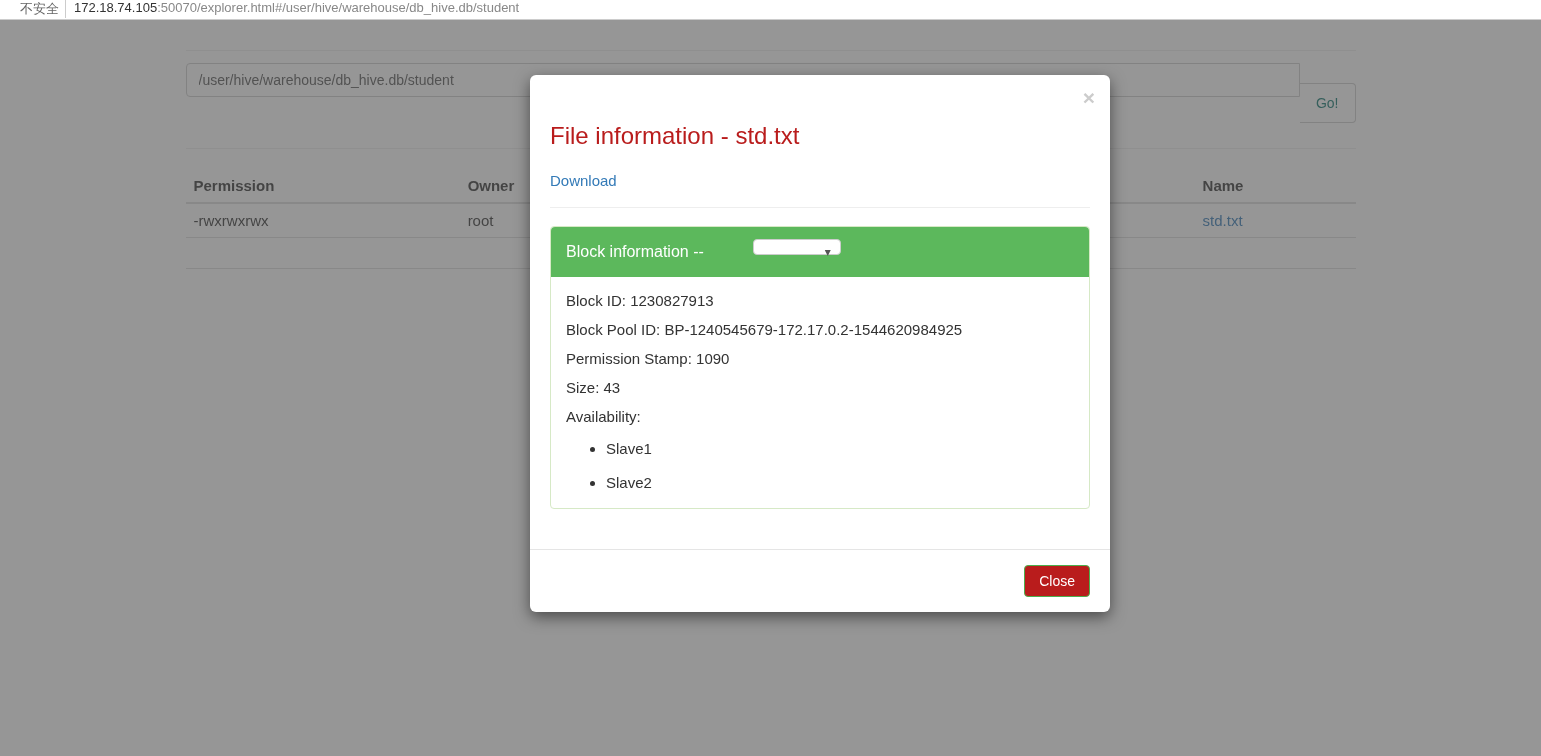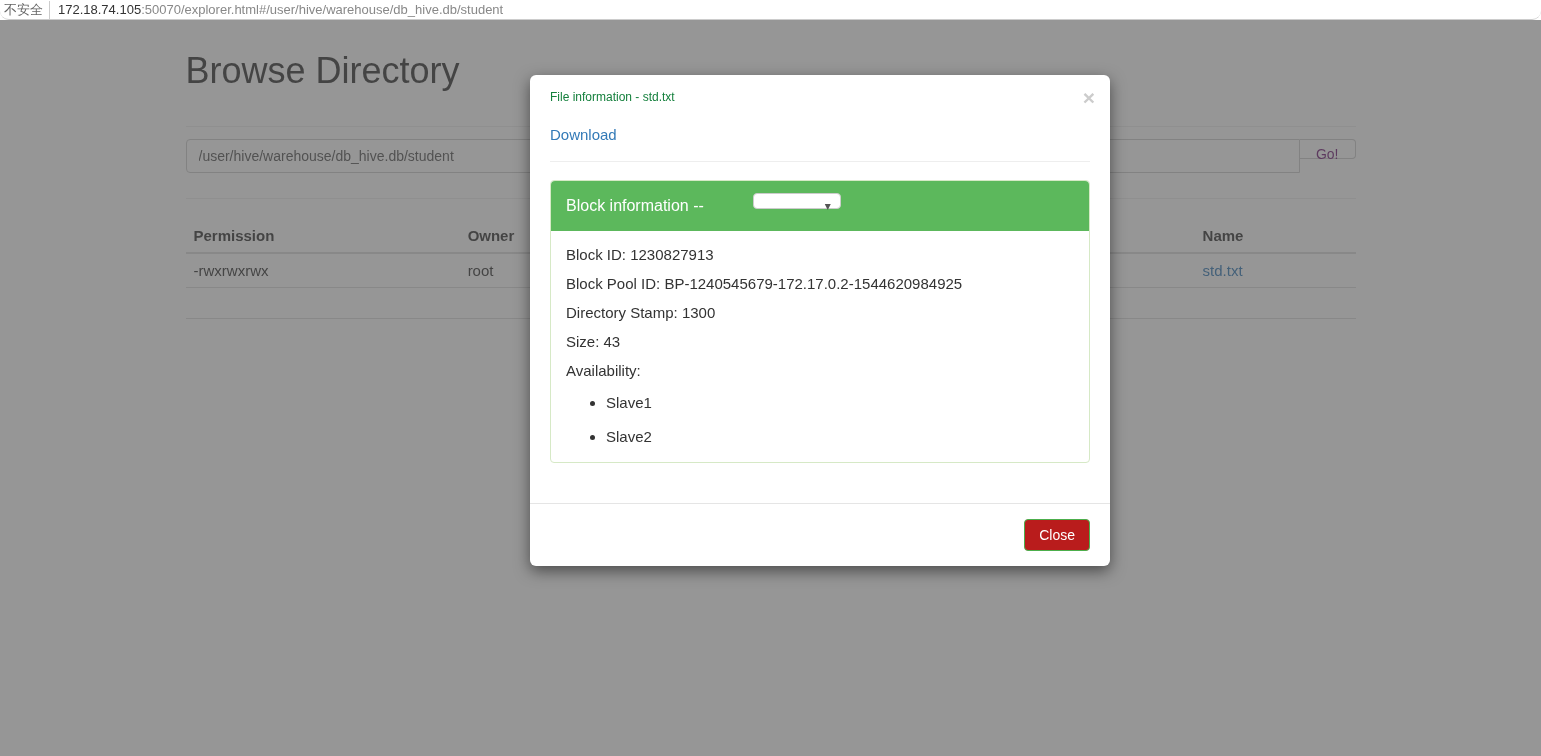--- a/index.html
+++ b/index.html
@@ -11,24 +11,23 @@
       width: 1541px;
       height: 756px;
       overflow: hidden;
       position: relative;
     }
     .address-bar {
       height: 20px;
       background: #fff;
       border-bottom: 1px solid #ccc;
       display: flex;
-      align-items: center;
+      align-items: flex-start;
       font-size: 13px;
-      padding-left: 4px;
-      border-radius: 9px;
+      padding-left: 20px;
     }
     .address-bar .insecure {
       color: #666;
       padding-right: 6px;
       border-right: 1px solid #ccc;
     }
     .address-bar .url {
       padding-left: 8px;
       color: #333;
     }
@@ -63,29 +62,30 @@
       flex: 1;
       height: 34px;
       padding: 6px 12px;
       font-size: 14px;
       border: 1px solid #ccc;
       border-radius: 4px 0 0 4px;
       background:#fff;
       color:#555;
     }
     .go-btn {
-      height: 20px;
+      height: 40px;
       padding: 6px 16px;
       border: 1px solid #ccc;
       border-left: none;
       background: #fff;
       border-radius: 0 4px 4px 0;
       cursor: pointer;
       font-size:14px;
-      color:#701a75;
+      color:#0f766e;
+      margin-top:20px;
     }
     table.listing {
       width: 100%;
       border-collapse: collapse;
     }
     table.listing th {
       text-align: left;
       padding: 8px;
       border-bottom: 2px solid #ddd;
       font-weight: 700;
@@ -116,23 +116,24 @@
       top: 55px;
       background: #fff;
       border-radius: 6px;
       box-shadow: 0 5px 15px rgba(0,0,0,0.5);
     }
     .modal-header {
       padding: 15px 20px 12px 20px;
       position: relative;
     }
     .modal-title {
-      font-size: 12px;
+      font-size: 24px;
       font-weight: 500;
-      color:#15803d;
+      color:#b91c1c;
+      margin-top:32px;
     }
     .close-x {
       position: absolute;
       right: 15px;
       top: 12px;
       font-size: 21px;
       font-weight: 700;
       color: #ccc;
       cursor: pointer;
       line-height: 1;
@@ -211,21 +212,20 @@
 <div class="address-bar">
   <span class="insecure">不安全</span>
   <span class="url">
     <span>172.18.74.105</span><span class="gray">:50070/explorer.html#/user/hive/warehouse/db_hive.db/student</span>
   </span>
 </div>
 
 <div class="page-wrap">
 
   <div class="container">
-    <h1 class="page-title">Browse Directory</h1>
 
     <div class="path-row">
       <input class="path-input" type="text" value="/user/hive/warehouse/db_hive.db/student" style="">
       <button class="go-btn">Go!</button>
     </div>
 
     <table class="listing">
       <thead>
         <tr>
           <th>Permission</th>
@@ -270,22 +270,22 @@
         <div class="panel-body">
           <p>
             <span>Block ID:</span>
             <span>1230827913</span>
           </p>
           <p>
             <span>Block Pool ID:</span>
             <span>BP-1240545679-172.17.0.2-1544620984925</span>
           </p>
           <p>
-            <span>Directory Stamp:</span>
-            <span>1300</span>
+            <span>Permission Stamp:</span>
+            <span>1090</span>
           </p>
           <p>
             <span>Size:</span>
             <span>43</span>
           </p>
           <p>Availability:</p>
           <ul>
             <li>Slave1</li>
             <li>Slave2</li>
           </ul>

